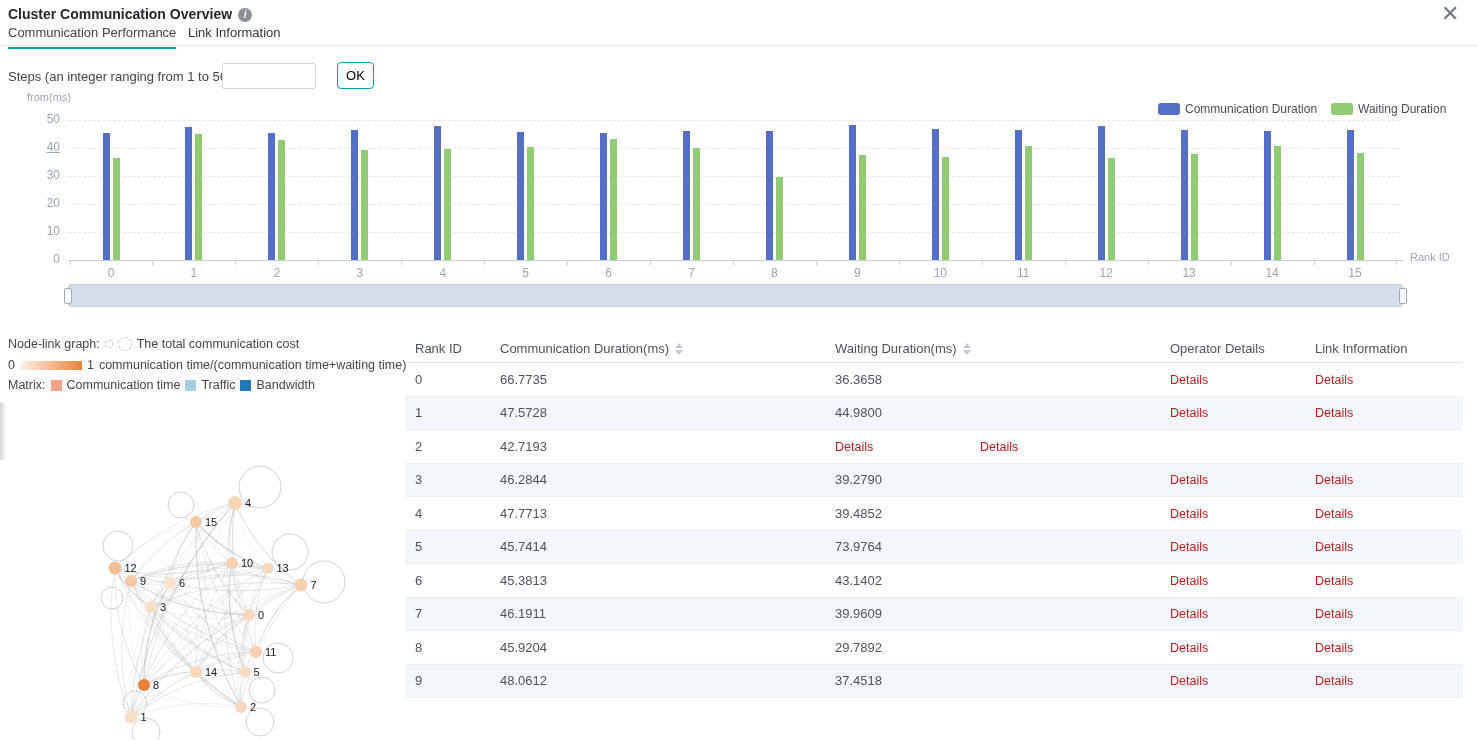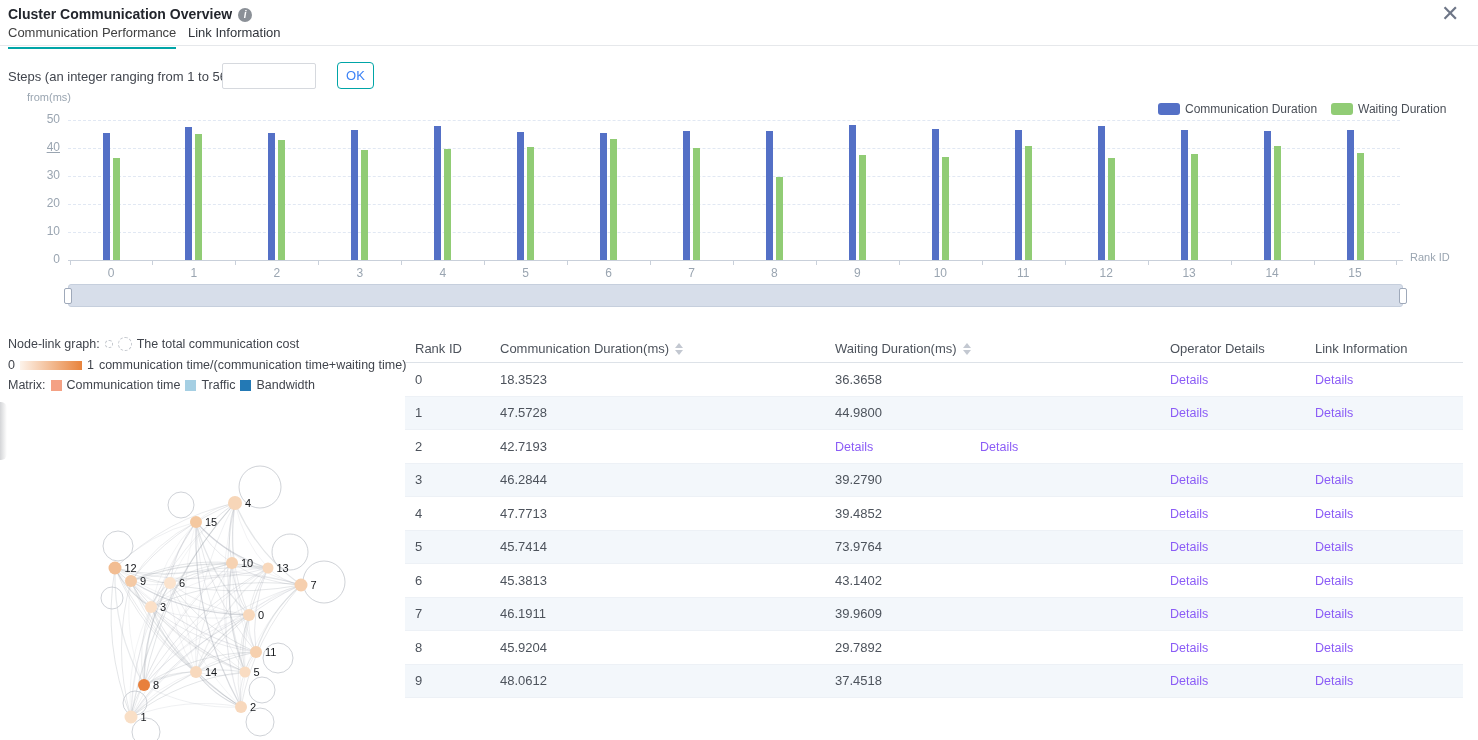--- a/index.html
+++ b/index.html
@@ -18,21 +18,21 @@
   
   .tabbar-line { left:0; top:45px; width:1478px; height:1px; background:#e6e8eb; }
   .tab { top:25px; font-size:13px; padding-bottom:7px; cursor:pointer; color:#30343b; }
   .tab.active { color:#404040; border-bottom:2px solid #00a5a7; }
 
   
   .steps-label { left:8px; top:69px; font-size:13px; color:#41454d; }
   .steps-input { left:222px; top:63px; width:94px; height:26px; border:1px solid #d6d9de;
     border-radius:2px; font-size:13px; padding:0 6px; outline:none; }
   .ok-btn { left:337px; top:62px; width:37px; height:27px; background:#fff; border:1px solid #00a5a7;
-    border-radius:4px; color:#3b82f6; font-size:13px; cursor:pointer; }
+    border-radius:4px; color:#000000; font-size:13px; cursor:pointer; }
 
   
   .y-unit { left:27px; top:91px; font-size:11px; color:#9aa5b1; }
   .legend { top:102px; left:1158px; display:flex; gap:14px; align-items:center; }
   .legend-item { display:flex; align-items:center; gap:5px; cursor:pointer; }
   .legend-swatch { width:22px; height:12px; border-radius:3px; }
   .legend-label { font-size:12px; color:#4a4f57; }
   .gridline { height:0; border-top:1px dashed #e1e8f3; }
   .axis-base { background:#c9d0da; }
   .ytick { font-size:12px; color:#9aa5b1; width:34px; text-align:right; }
@@ -62,21 +62,21 @@
   .tbl-row { display:flex; height:33.5px; align-items:center; border-bottom:1px solid #edf1f6;
     font-size:13px; color:#4d535c; }
   .tbl-row.stripe { background:#f3f7fb; }
   .c0{width:95px; padding-left:10px;} .c1{width:335px;} .c2{width:335px;} .c3{width:145px;} .c4{width:148px;}
   .th-flex { display:flex; align-items:center; gap:6px; }
   .sorter { display:inline-flex; flex-direction:column; gap:2px; cursor:pointer; }
   .car-up { width:0; height:0; border-left:4px solid transparent; border-right:4px solid transparent;
     border-bottom:5px solid #c3c8d1; }
   .car-dn { width:0; height:0; border-left:4px solid transparent; border-right:4px solid transparent;
     border-top:5px solid #c3c8d1; }
-  .details-link { color:#8b5cf6; cursor:pointer; font-size:12.5px; }
+  .details-link { color:#b91c1c; cursor:pointer; font-size:12.5px; }
 
   .left-shadow { left:0; top:402px; width:7px; height:58px;
     background:linear-gradient(to right, rgba(100,104,112,.28), rgba(100,104,112,0)); border-radius:0 6px 6px 0; }
 </style>
 </head>
 <body>
 
 <div class="stage">
 
   <div class="abs title">
@@ -399,21 +399,21 @@
               <span class="car-dn"></span>
             </span>
         </span>
       </div>
       <div class="c3">Operator Details</div>
       <div class="c4">Link Information</div>
     </div>
     <div id="tbl-body">
         <div class="tbl-row">
           <div class="c0">0</div>
-          <div class="c1">18.3523</div>
+          <div class="c1">66.7735</div>
           <div class="c2">36.3658</div>
           <div class="c3"><span class="details-link">Details</span></div>
           <div class="c4"><span class="details-link">Details</span></div>
         </div>
         <div class="tbl-row stripe">
           <div class="c0">1</div>
           <div class="c1">47.5728</div>
           <div class="c2">44.9800</div>
           <div class="c3"><span class="details-link">Details</span></div>
           <div class="c4"><span class="details-link">Details</span></div>

